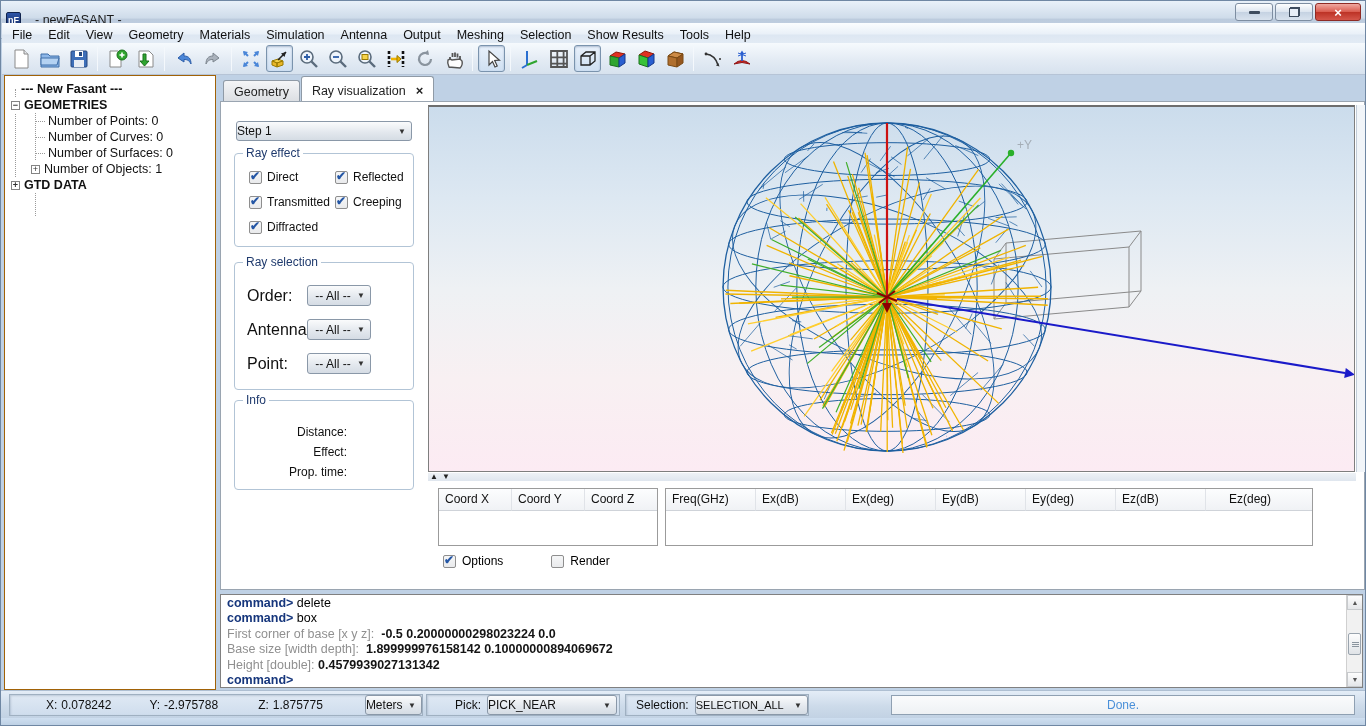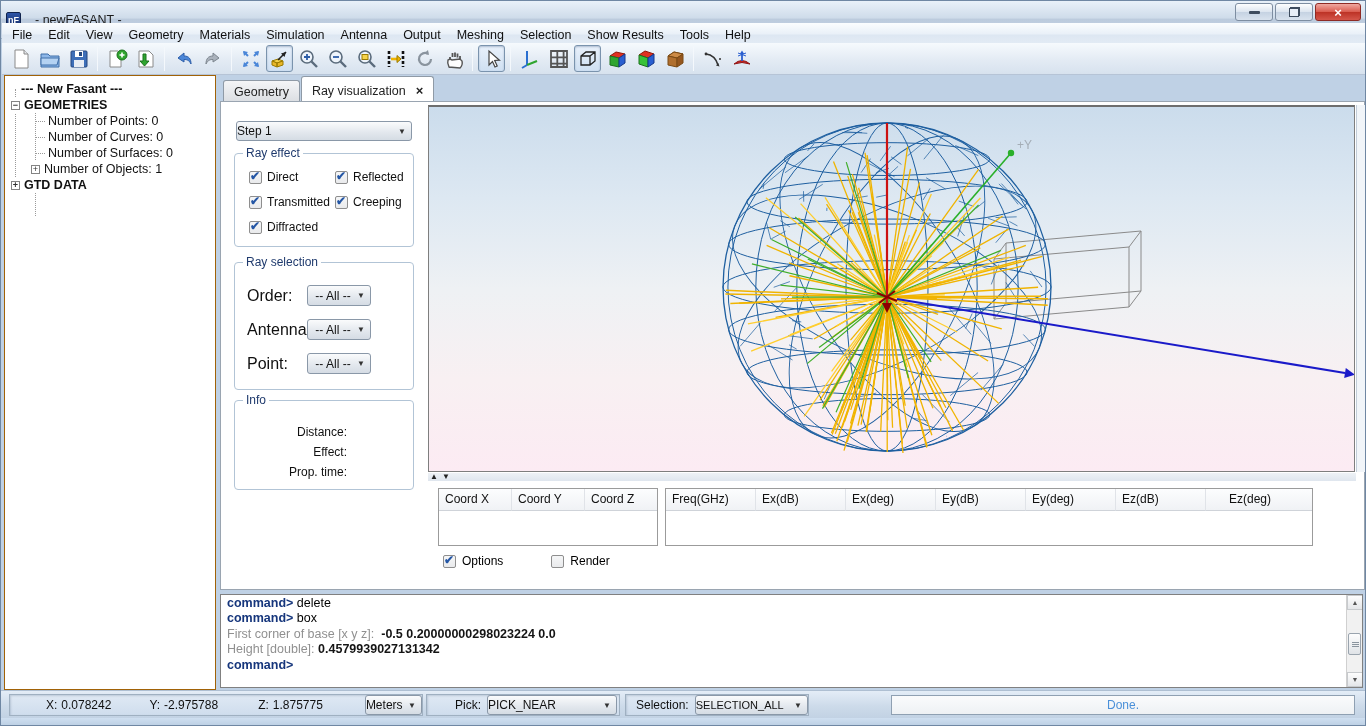--- a/index.html
+++ b/index.html
@@ -747,20 +747,21 @@
             <span>Render</span>
           </div>
         </div>
       </div>
 
       <div class="console">
         <div class="console-lines">
           <div class="cline"><span class="c-prompt">command&gt;</span><span class="c-text"> delete</span></div>
           <div class="cline"><span class="c-prompt">command&gt;</span><span class="c-text"> box</span></div>
           <div class="cline"><span class="c-label">First corner of base [x y z]:  </span><span class="c-val">-0.5 0.20000000298023224 0.0</span></div>
+          <div class="cline"><span class="c-label">Base size [width depth]:  </span><span class="c-val">1.899999976158142 0.10000000894069672</span></div>
           <div class="cline"><span class="c-label">Height [double]: </span><span class="c-val">0.4579939027131342</span></div>
           <div class="cline"><span class="c-prompt">command&gt;</span><span class="c-text"></span></div>
         </div>
         <div class="console-sb">
           <div class="sb-btn" style="top:0;">▲</div>
           <div class="sb-thumb"></div>
           <div class="sb-btn" style="bottom:0;">▼</div>
         </div>
       </div>
     </div>

